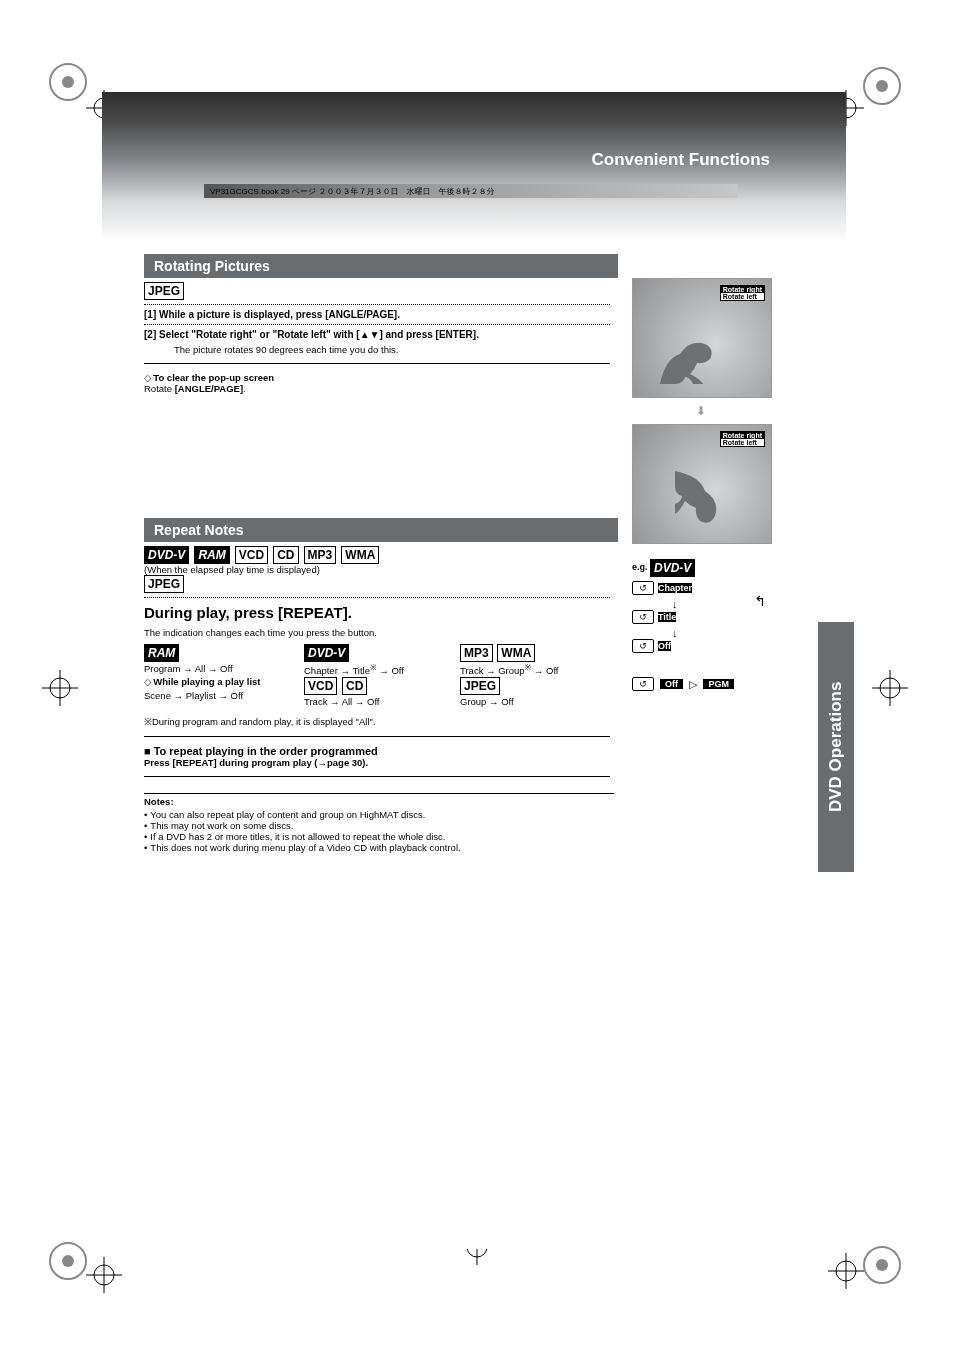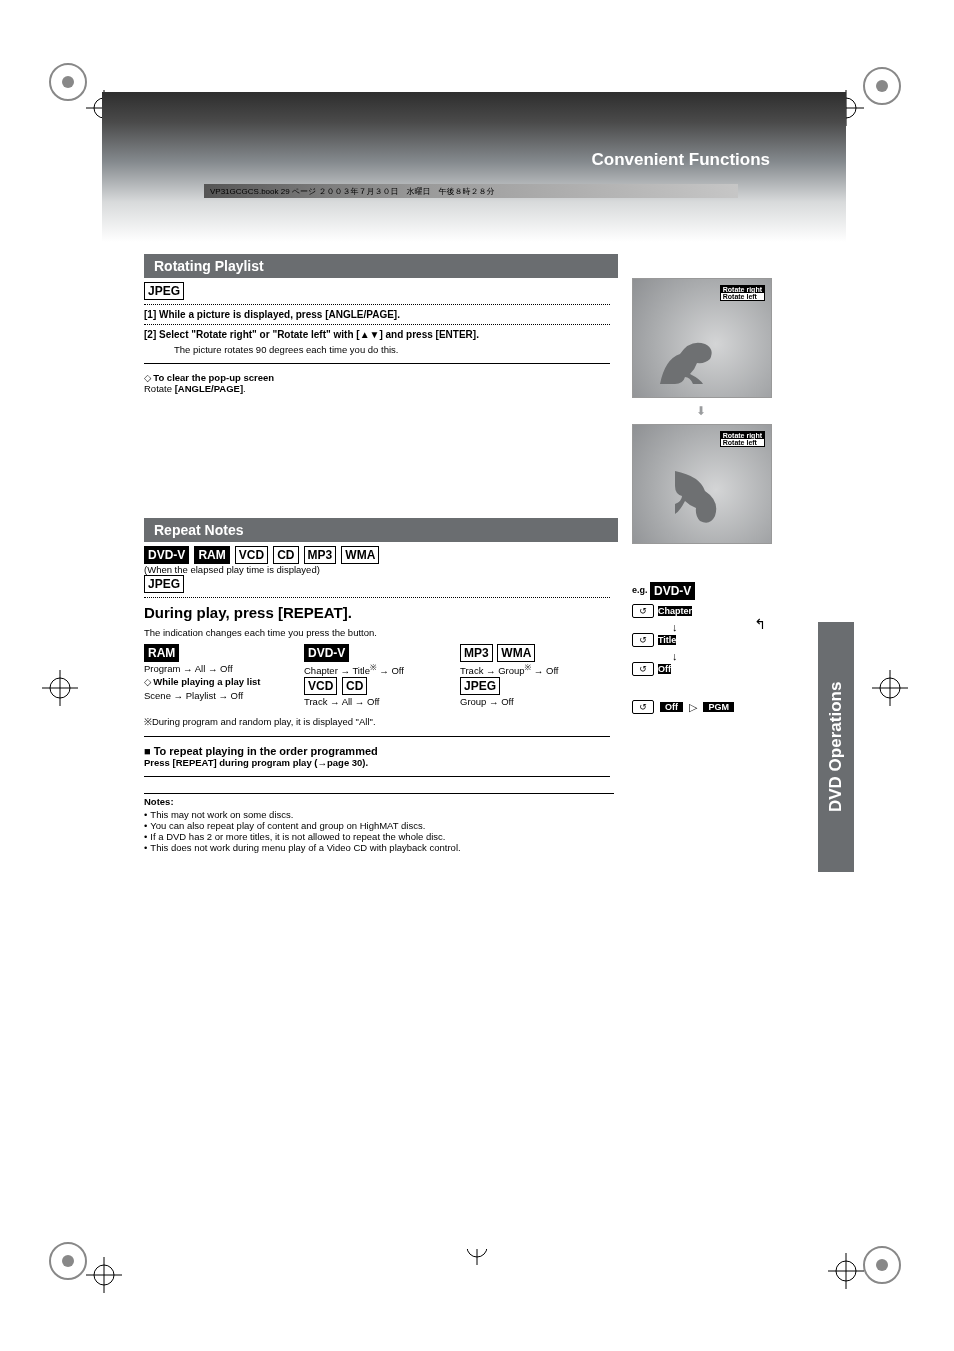--- a/index.html
+++ b/index.html
@@ -91,20 +91,21 @@
     font-weight: bold;
     padding: 3px 3px;
     margin-right: 2px;
     vertical-align: middle;
     line-height: 10px;
     background: #fff;
   }
   .disc-tag.inv {
     background: #000;
     color: #fff;
+    font-style: italic;
   }
   .dotted-rule {
     border: none;
     border-top: 1px dotted #000;
     margin: 4px 0;
     width: 466px;
   }
   .solid-rule {
     border: none;
     border-top: 1px solid #000;
@@ -175,21 +176,21 @@
   .menu-box .row.sel { background: #000; color: #fff; }
   .down-arrow {
     width: 100%;
     text-align: center;
     font-size: 12px;
     color: #9a9c9e;
     margin-bottom: 6px;
   }
   .side-eg {
     position: absolute;
-    top: 490px;
+    top: 467px;
     right: 76px;
     width: 138px;
     font-size: 9px;
   }
   .eg-flow {
     margin-top: 4px;
   }
   .flow-row {
     display: flex;
     align-items: center;
@@ -377,21 +378,21 @@
         <span class="loop-icon">↺</span>
         <span class="pgm-label">Off</span>
         <span style="font-size:11px">▷</span>
         <span class="pgm-label">PGM</span>
       </div>
     </div>
 
     <div class="content">
 
       
-      <div class="section-bar">Rotating Playlist</div>
+      <div class="section-bar">Rotating Pictures</div>
       <span class="disc-tag">JPEG</span>
       <hr class="dotted-rule">
       <div class="step">[1] While a picture is displayed, press [ANGLE/PAGE].</div>
       <hr class="dotted-rule">
       <div class="step">
         <span>[2] Select "Rotate right" or "Rotate left" with [</span><span>▲▼</span><span>] and press [ENTER].</span>
       </div>
       <div class="small indent">The picture rotates 90 degrees each time you do this.</div>
       <hr class="solid-rule">
       <div class="small">
@@ -444,22 +445,22 @@
       <hr class="solid-rule">
       <div>
         <span class="square"></span><b>To repeat playing in the order programmed</b>
       </div>
       <div class="small"><b>Press [REPEAT] during program play (→page 30).</b></div>
       <hr class="solid-rule">
 
       <div class="notes">
         <div class="hd">Notes:</div>
         <ul>
+          <li>You can also repeat play of content and group on HighMAT discs.</li>
           <li>This may not work on some discs.</li>
-          <li>You can also repeat play of content and group on HighMAT discs.</li>
           <li>If a DVD has 2 or more titles, it is not allowed to repeat the whole disc.</li>
           <li>This does not work during menu play of a Video CD with playback control.</li>
         </ul>
       </div>
 
     </div>
   </div>
 </div>
 
 </body></html>

